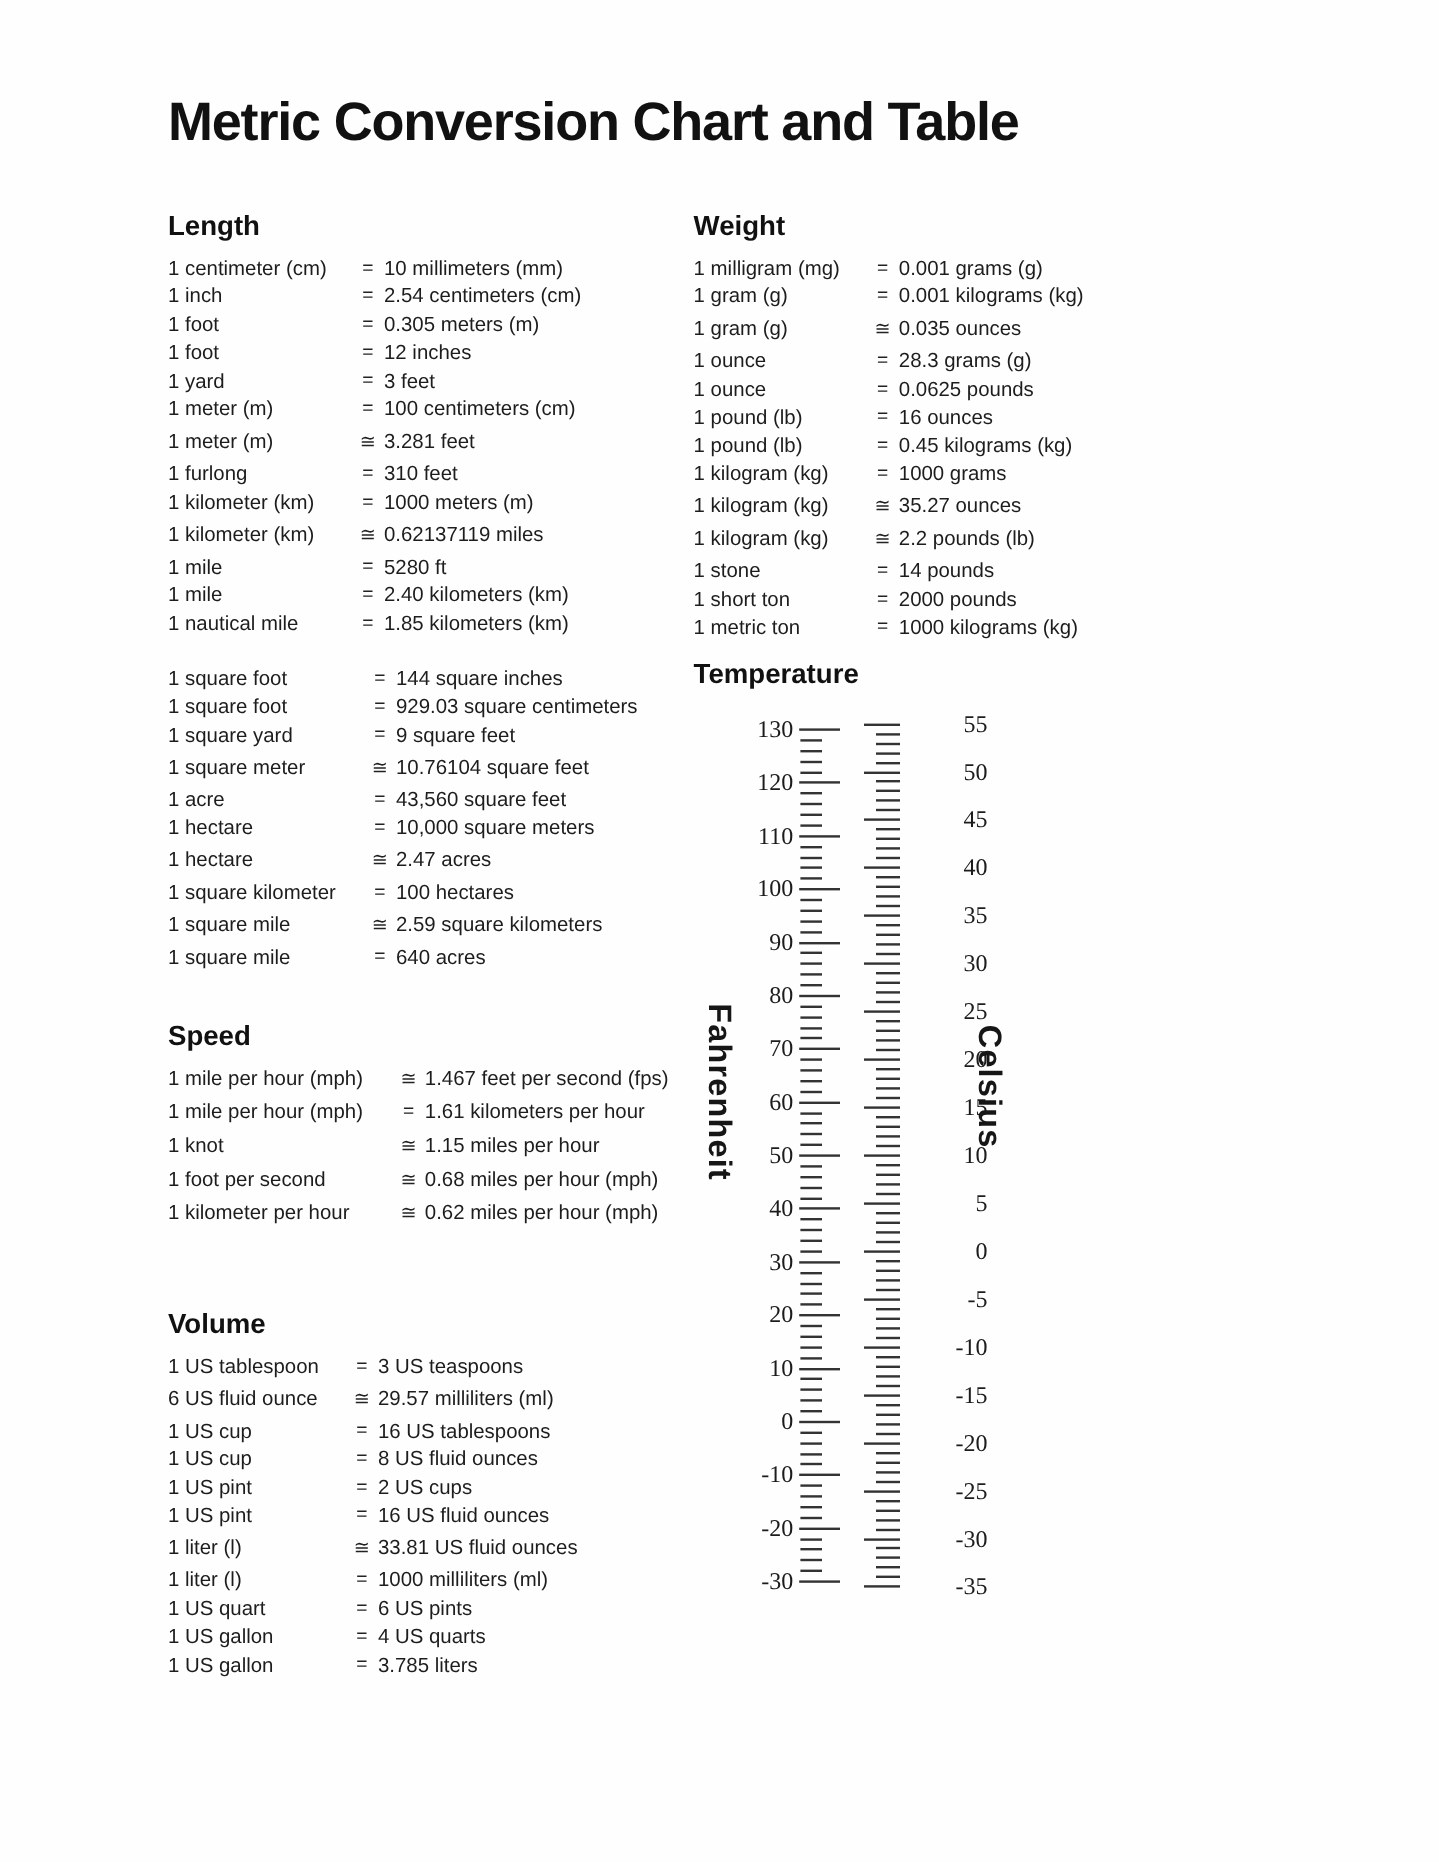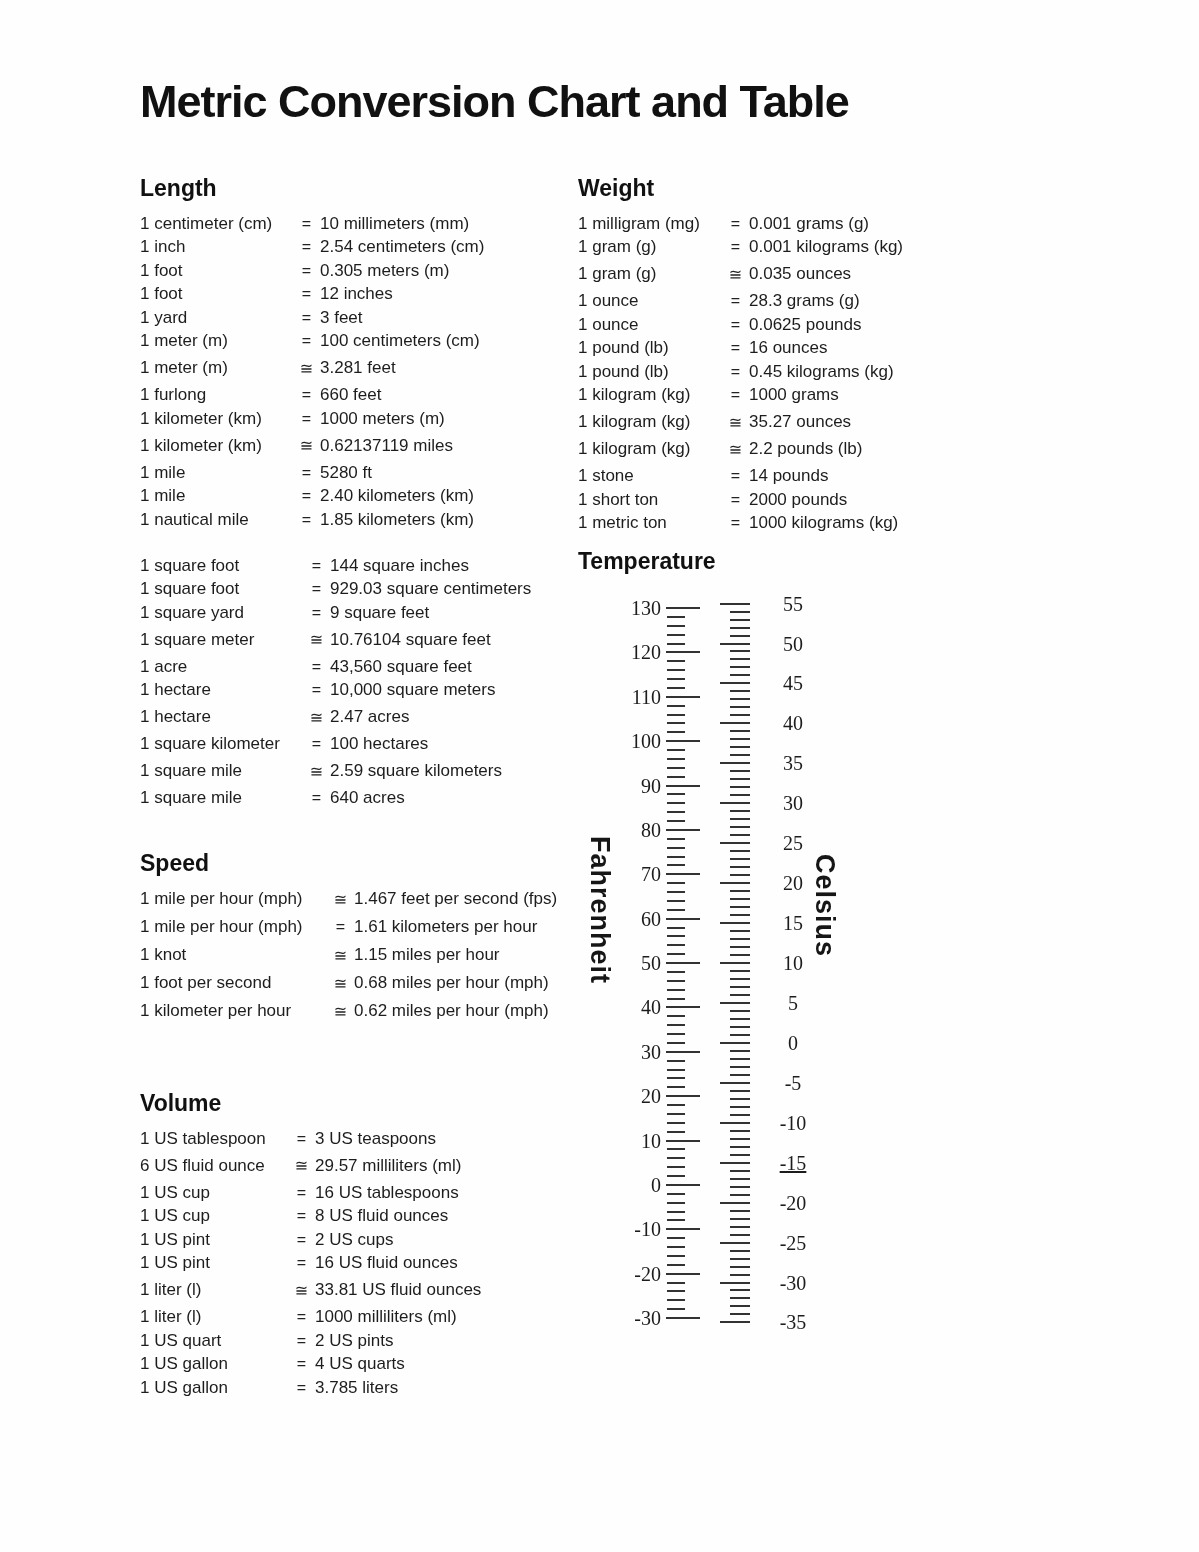--- a/index.html
+++ b/index.html
@@ -43,21 +43,21 @@
   .tick{position:absolute;height:2px;background:#333;}
   .tick.f-major{left:91px;width:34px;}
   .tick.f-minor{left:92px;width:18px;}
   .tick.c-major{left:145px;width:30px;}
   .tick.c-minor{left:155px;width:20px;}
   .tlabel{
     position:absolute;font-family:"Liberation Serif", serif;
     font-size:20px;line-height:22px;color:#1c1c1c;
   }
   .tlabel.f-label{left:16px;width:70px;text-align:right;}
-  .tlabel.c-label{left:188px;width:60px;text-align:center;}
+  .tlabel.c-label{left:188px;width:60px;text-align:right;}
   .axis-name{
     position:absolute;writing-mode:vertical-rl;
     font-size:27px;font-weight:bold;color:#161616;letter-spacing:1px;
   }
   #f-name{left:584px;top:836px;}
   #c-name{left:809px;top:854px;}
 </style>
 </head>
 <body>
 
@@ -98,21 +98,21 @@
           <span class="value">100 centimeters (cm)</span>
         </div>
         <div class="row approx">
           <span class="term">1 meter (m)</span>
           <span class="sym">≅</span>
           <span class="value">3.281 feet</span>
         </div>
         <div class="row">
           <span class="term">1 furlong</span>
           <span class="sym">=</span>
-          <span class="value">660 feet</span>
+          <span class="value">310 feet</span>
         </div>
         <div class="row">
           <span class="term">1 kilometer (km)</span>
           <span class="sym">=</span>
           <span class="value">1000 meters (m)</span>
         </div>
         <div class="row approx">
           <span class="term">1 kilometer (km)</span>
           <span class="sym">≅</span>
           <span class="value">0.62137119 miles</span>
@@ -327,21 +327,21 @@
           <span class="value">33.81 US fluid ounces</span>
         </div>
         <div class="row">
           <span class="term">1 liter (l)</span>
           <span class="sym">=</span>
           <span class="value">1000 milliliters (ml)</span>
         </div>
         <div class="row">
           <span class="term">1 US quart</span>
           <span class="sym">=</span>
-          <span class="value">2 US pints</span>
+          <span class="value">6 US pints</span>
         </div>
         <div class="row">
           <span class="term">1 US gallon</span>
           <span class="sym">=</span>
           <span class="value">4 US quarts</span>
         </div>
         <div class="row">
           <span class="term">1 US gallon</span>
           <span class="sym">=</span>
           <span class="value">3.785 liters</span>
@@ -530,21 +530,21 @@
       <div class="tick c-minor" style="top: 501.787px;"></div>
       <div class="tick c-minor" style="top: 509.775px;"></div>
       <div class="tick c-minor" style="top: 517.763px;"></div>
       <div class="tick c-major" style="top: 525.75px;"></div>
       <div class="tlabel c-label" style="top: 515.75px;">-10</div>
       <div class="tick c-minor" style="top: 533.737px;"></div>
       <div class="tick c-minor" style="top: 541.725px;"></div>
       <div class="tick c-minor" style="top: 549.712px;"></div>
       <div class="tick c-minor" style="top: 557.7px;"></div>
       <div class="tick c-major" style="top: 565.688px;"></div>
-      <div class="tlabel c-label" style="top: 555.688px; text-decoration: underline;">-15</div>
+      <div class="tlabel c-label" style="top: 555.688px;">-15</div>
       <div class="tick c-minor" style="top: 573.675px;"></div>
       <div class="tick c-minor" style="top: 581.663px;"></div>
       <div class="tick c-minor" style="top: 589.65px;"></div>
       <div class="tick c-minor" style="top: 597.637px;"></div>
       <div class="tick c-major" style="top: 605.625px;"></div>
       <div class="tlabel c-label" style="top: 595.625px;">-20</div>
       <div class="tick c-minor" style="top: 613.612px;"></div>
       <div class="tick c-minor" style="top: 621.6px;"></div>
       <div class="tick c-minor" style="top: 629.587px;"></div>
       <div class="tick c-minor" style="top: 637.575px;"></div>

